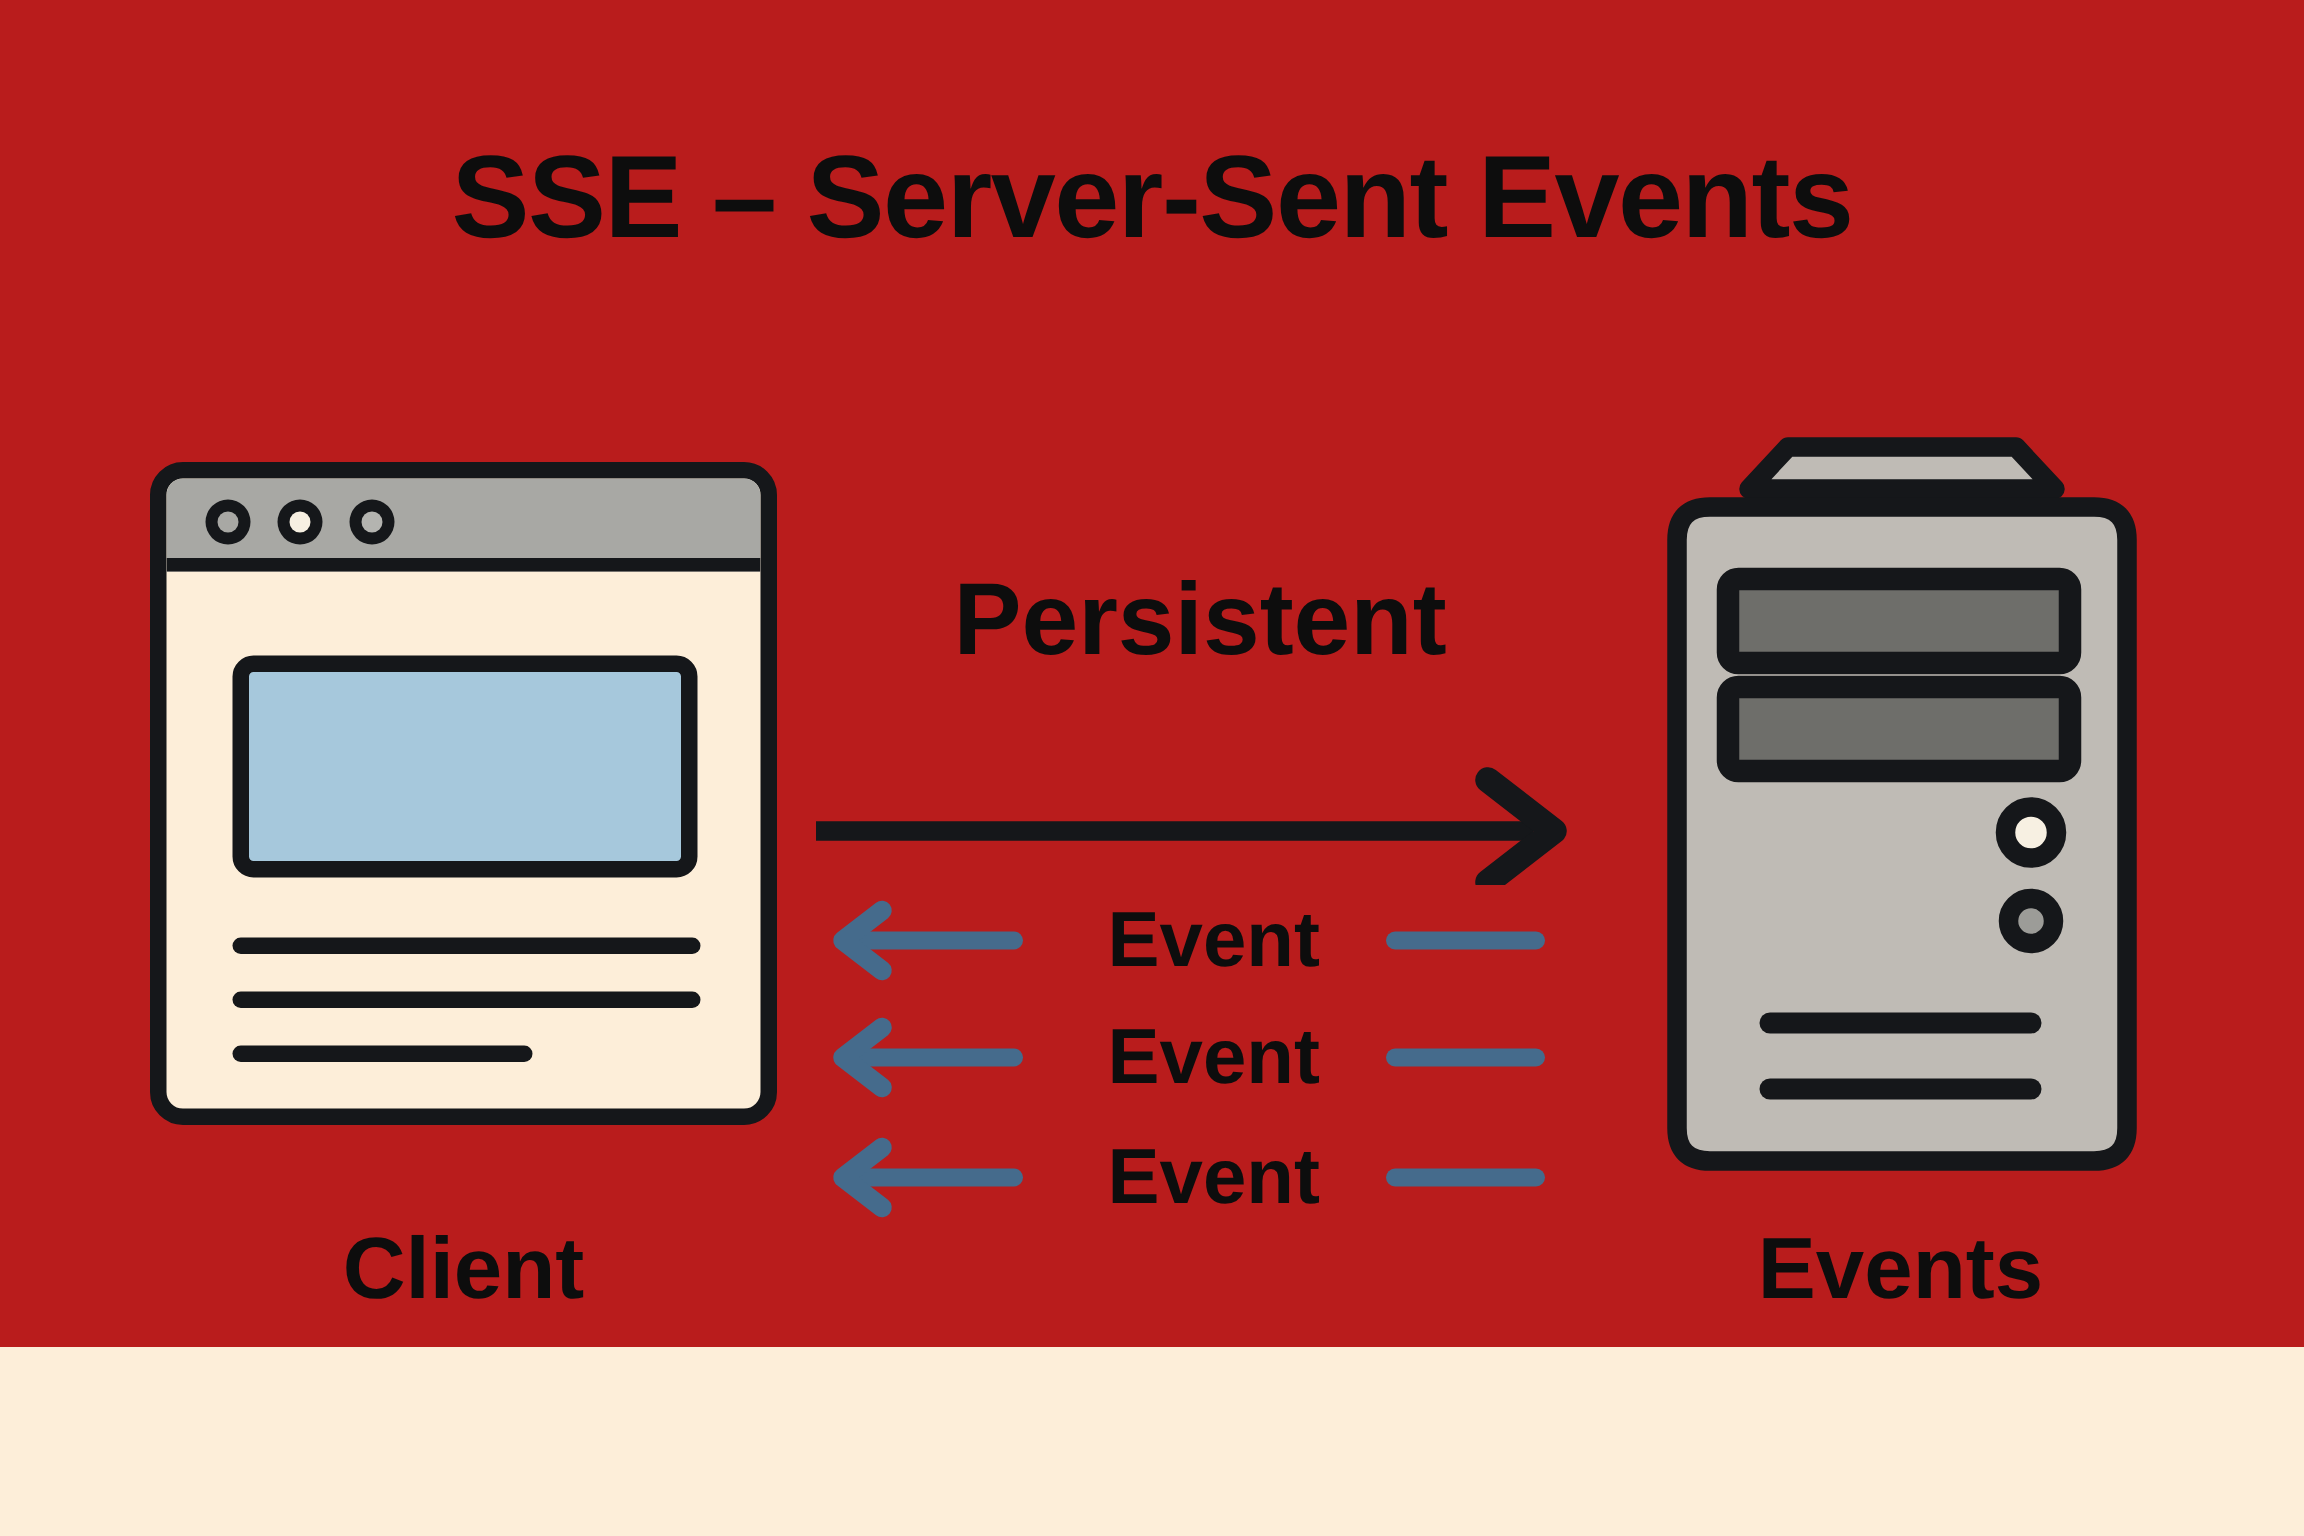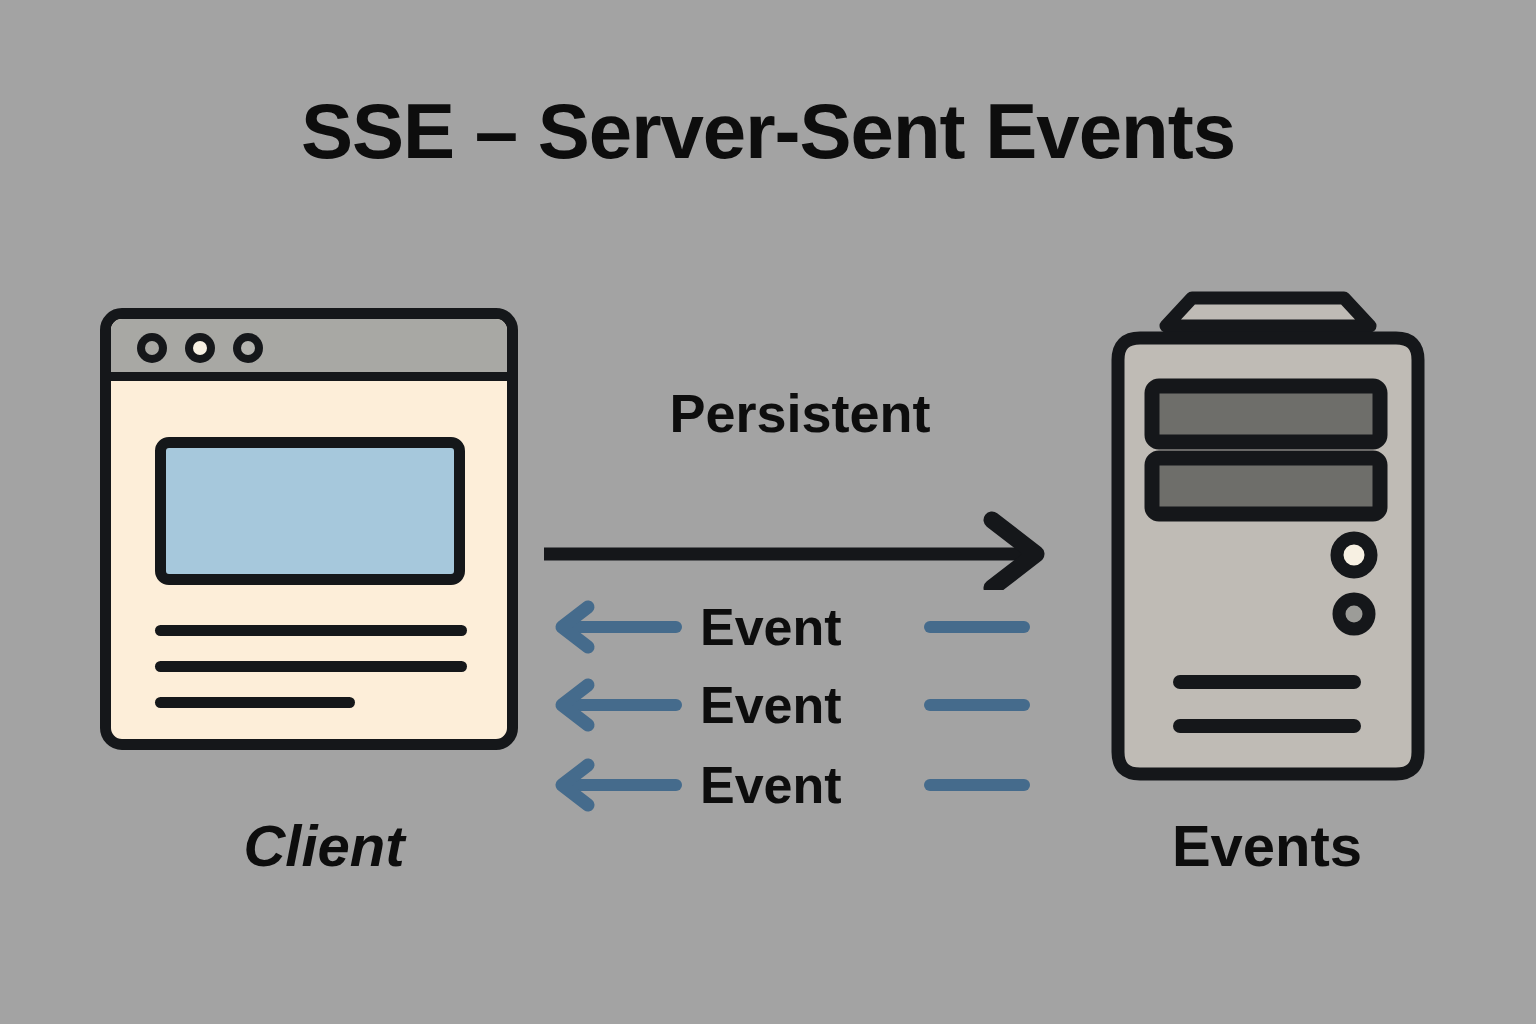--- a/index.html
+++ b/index.html
@@ -7,22 +7,22 @@
     margin: 0;
     padding: 0;
     background: #fdeed9;
   }
   body {
     font-family: "Liberation Sans", sans-serif;
   }
   #stage {
     position: relative;
     width: 1536px;
-    height: 1024px;
-    background: #a3a3a3;
+    height: 898px;
+    background: #b91c1c;
     overflow: hidden;
   }
 
   
   .title {
     position: absolute;
     left: 0;
     top: 86px;
     width: 1536px;
     text-align: center;
@@ -105,43 +105,43 @@
 
   .node-label {
     position: absolute;
     font-family: "Liberation Sans", sans-serif;
     font-weight: bold;
     font-size: 58px;
     color: #0d0d0d;
     text-align: center;
     white-space: nowrap;
   }
-  .label-client { left: 115px; top: 812px; width: 418px; font-style: italic; }
+  .label-client { left: 100px; top: 812px; width: 418px; }
   .label-server { left: 1092px; top: 812px; width: 350px; }
 
   
   .server-wrap {
     position: absolute;
     left: 1092px;
     top: 282px;
     width: 350px;
     height: 506px;
   }
   .server-wrap svg { display: block; }
 
   
   .persist-label {
     position: absolute;
     left: 580px;
-    top: 374px;
+    top: 364px;
     width: 440px;
     text-align: center;
     font-family: "Liberation Sans", sans-serif;
     font-weight: bold;
-    font-size: 54px;
+    font-size: 68px;
     line-height: 1.45;
     color: #0d0d0d;
   }
   .arrow-persist {
     position: absolute;
     left: 540px;
     top: 510px;
     width: 510px;
     height: 80px;
   }
@@ -157,21 +157,21 @@
   .event-row svg {
     position: absolute;
     left: 0;
     top: 0;
   }
   .event-text {
     position: absolute;
     left: 160px;
     top: 0px;
     width: 180px;
-    text-align: left;
+    text-align: right;
     font-family: "Liberation Sans", sans-serif;
     font-weight: bold;
     font-size: 52px;
     line-height: 62px;
     color: #0d0d0d;
     white-space: nowrap;
   }
 </style>
 </head>
 <body>

